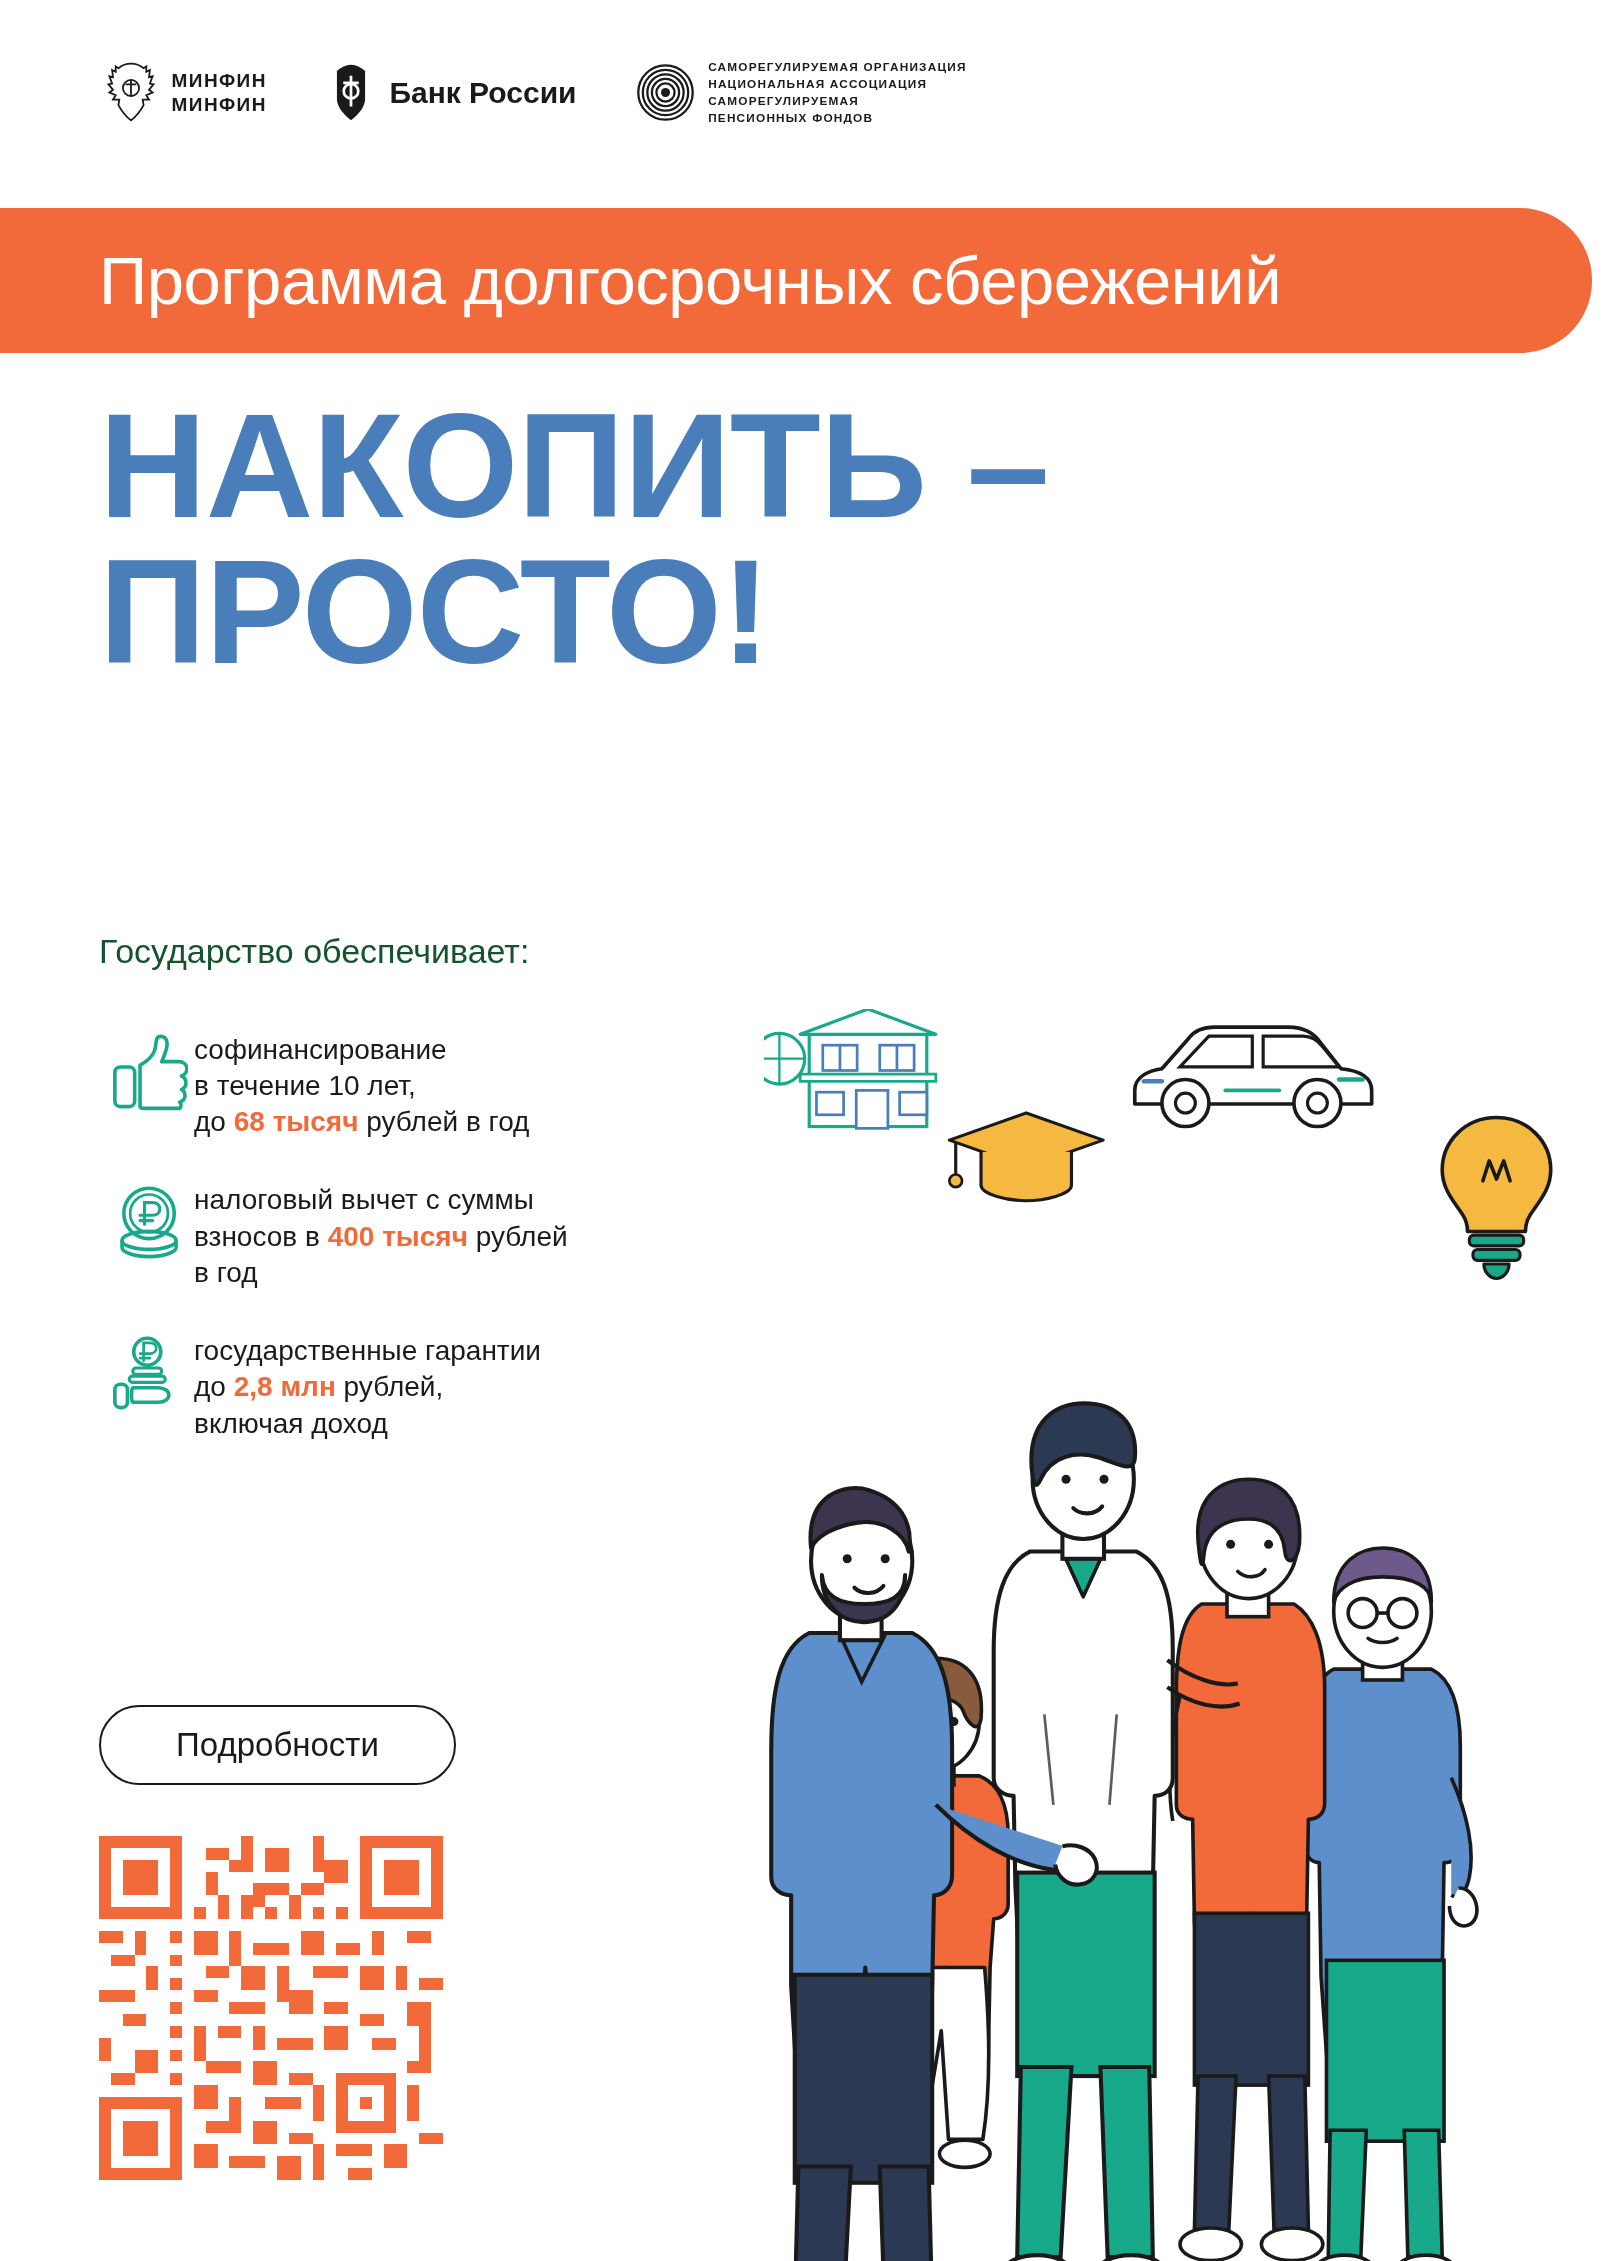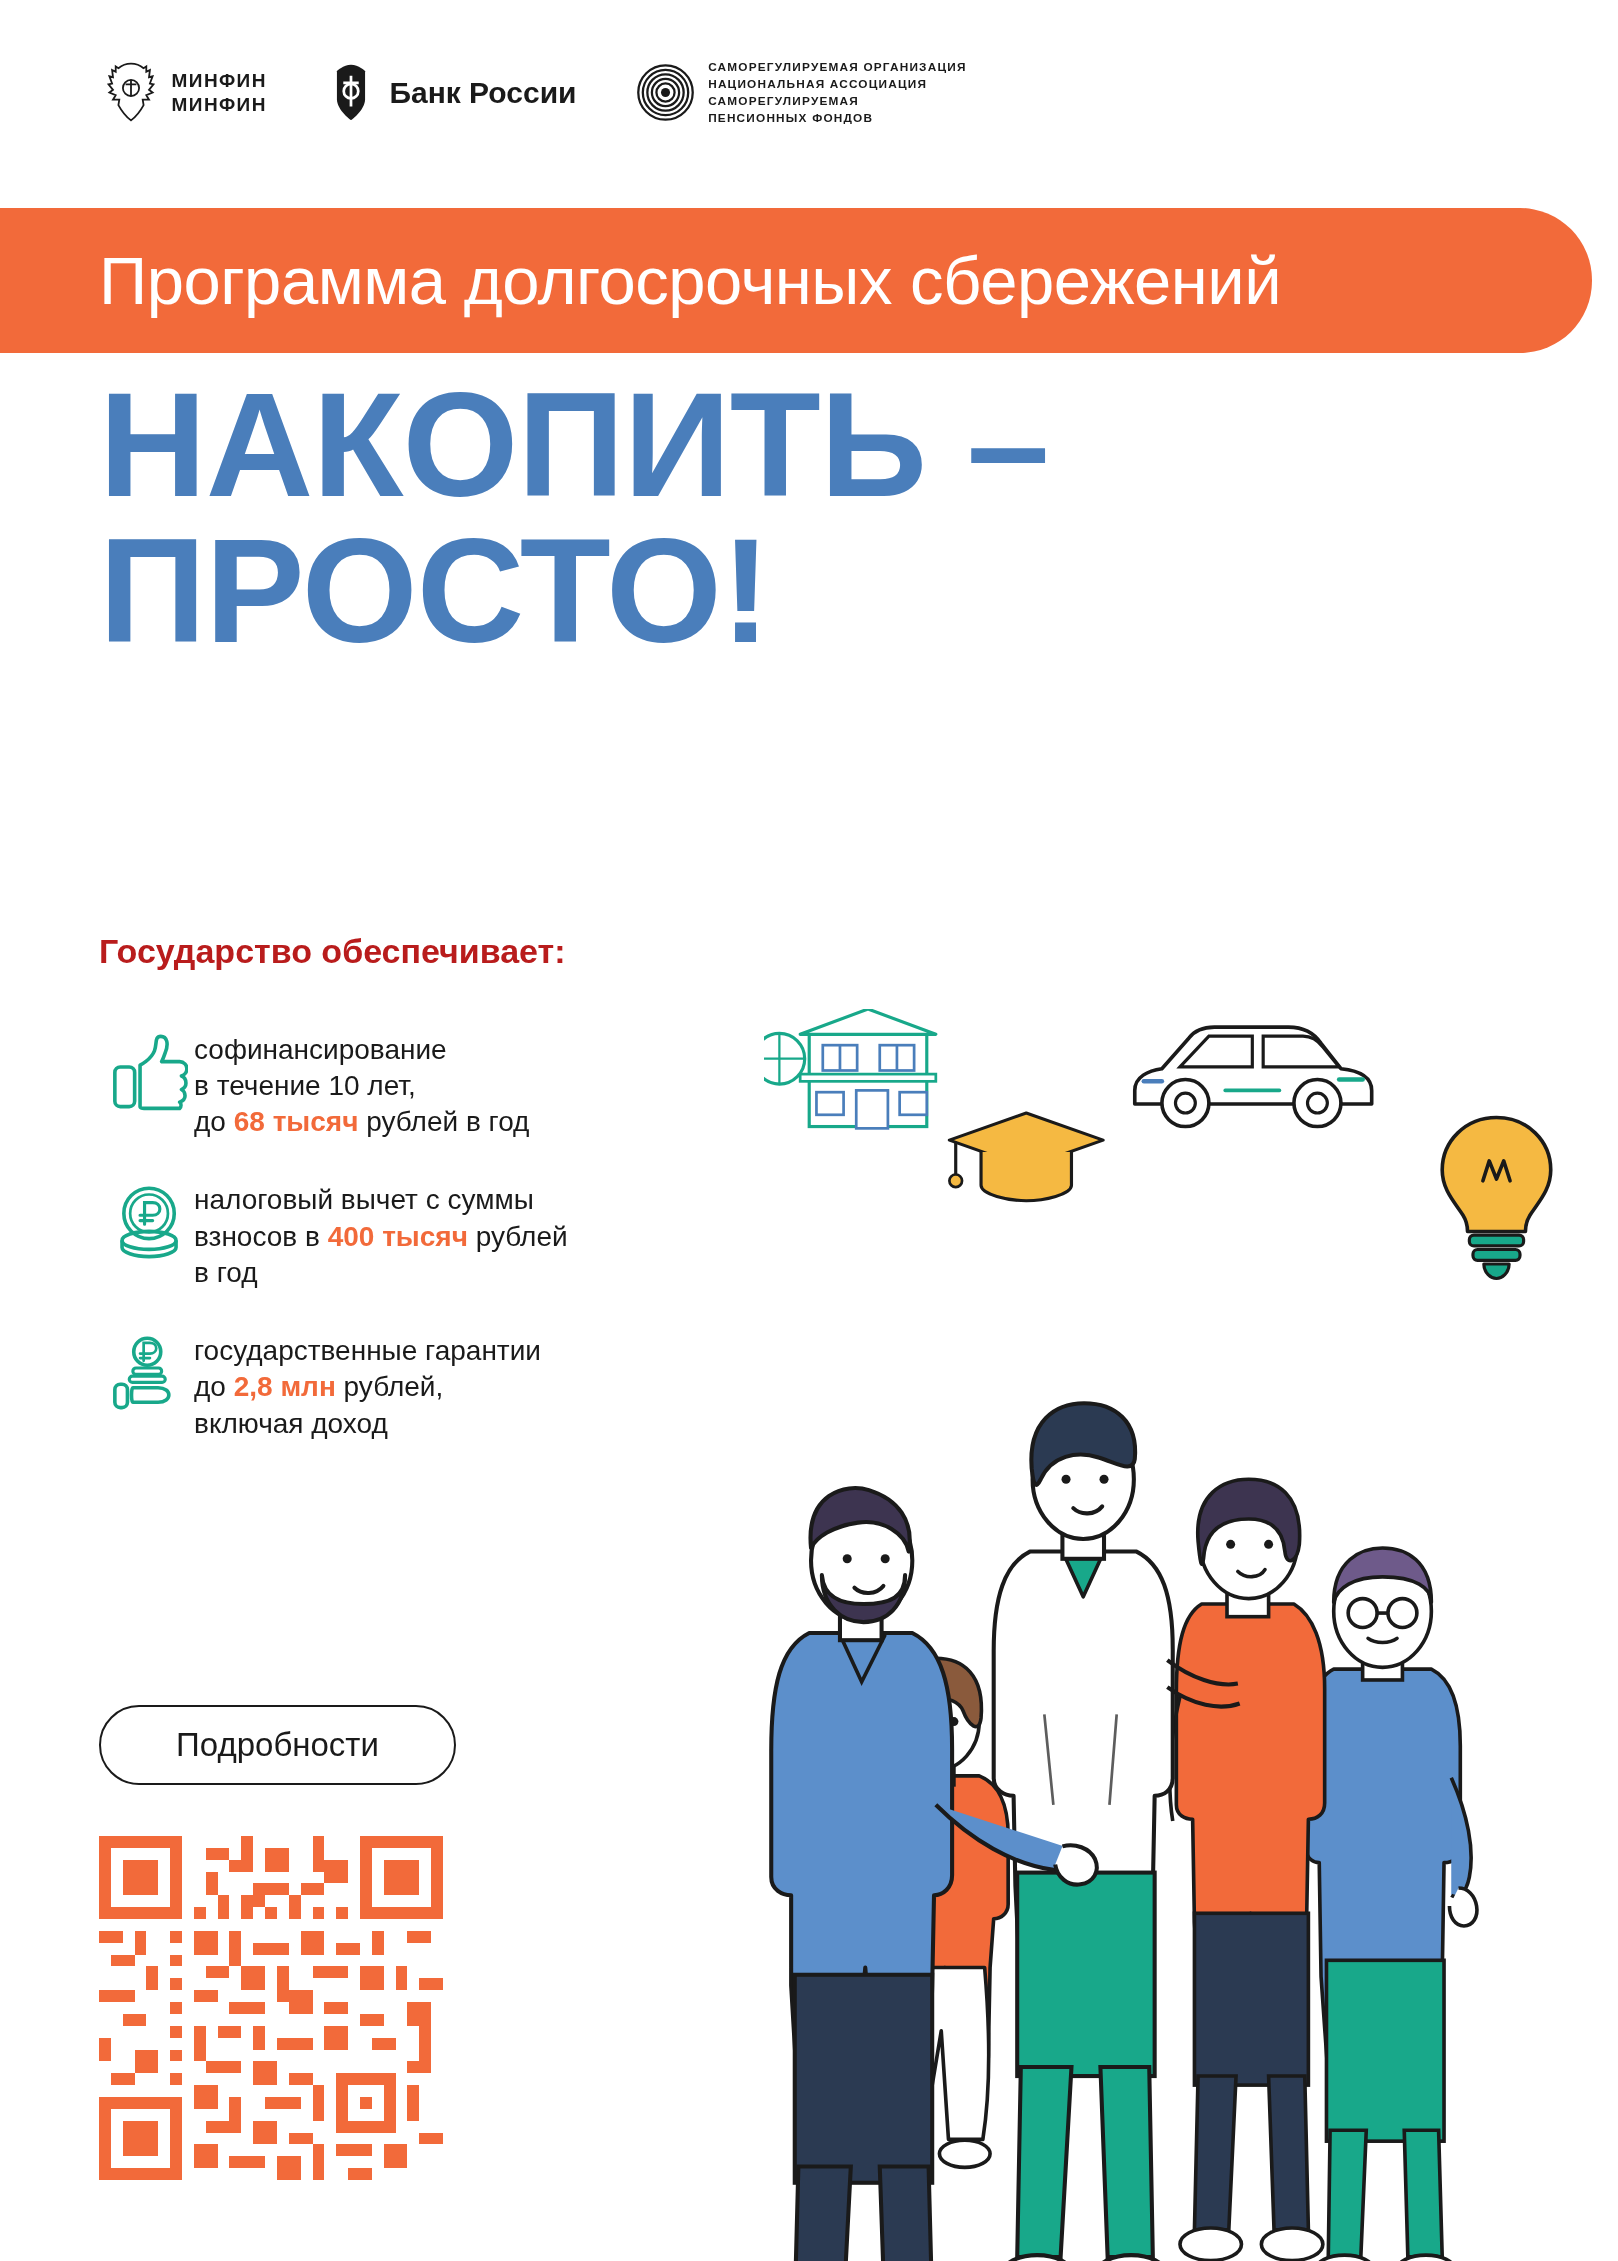--- a/index.html
+++ b/index.html
@@ -74,38 +74,38 @@
     font-size: 67px;
     font-weight: normal;
     padding-left: 99px;
     letter-spacing: -0.5px;
     white-space: nowrap;
   }
 
   
   .headline {
     position: absolute;
-    top: 372px;
+    top: 393px;
     left: 99px;
     width: 1447px;
     color: #4A7EBB;
     font-size: 149px;
     font-weight: bold;
     line-height: 0.98;
     letter-spacing: -0.9px;
   }
 
   
   .subhead {
     position: absolute;
     top: 932px;
     left: 99px;
-    color: #b91c1c;
+    color: #14532d;
     font-size: 34px;
-    font-weight: bold;
+    font-weight: normal;
   }
 
   
   .benefits {
     position: absolute;
     top: 1027px;
     left: 104px;
     width: 706px;
   }
   .benefit {

